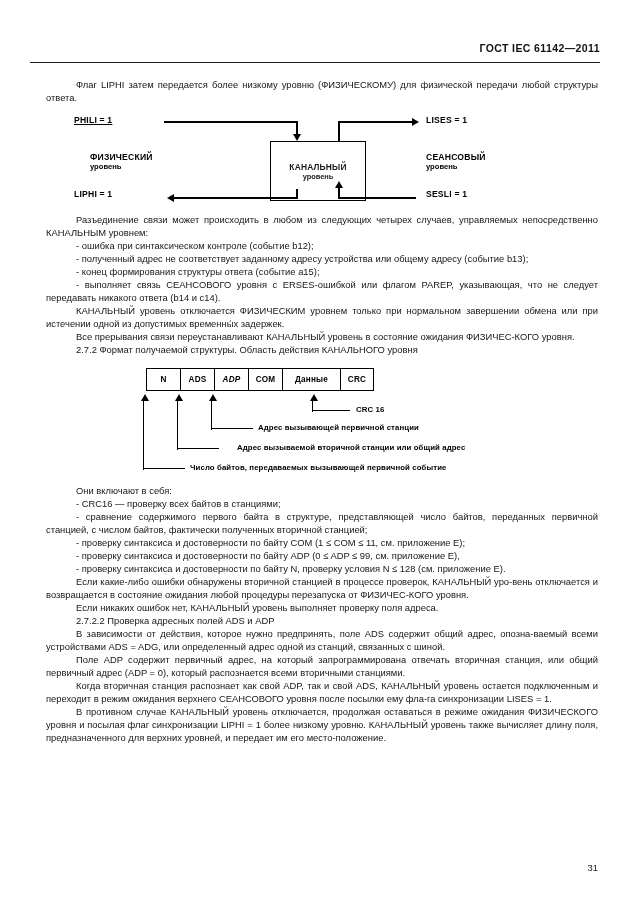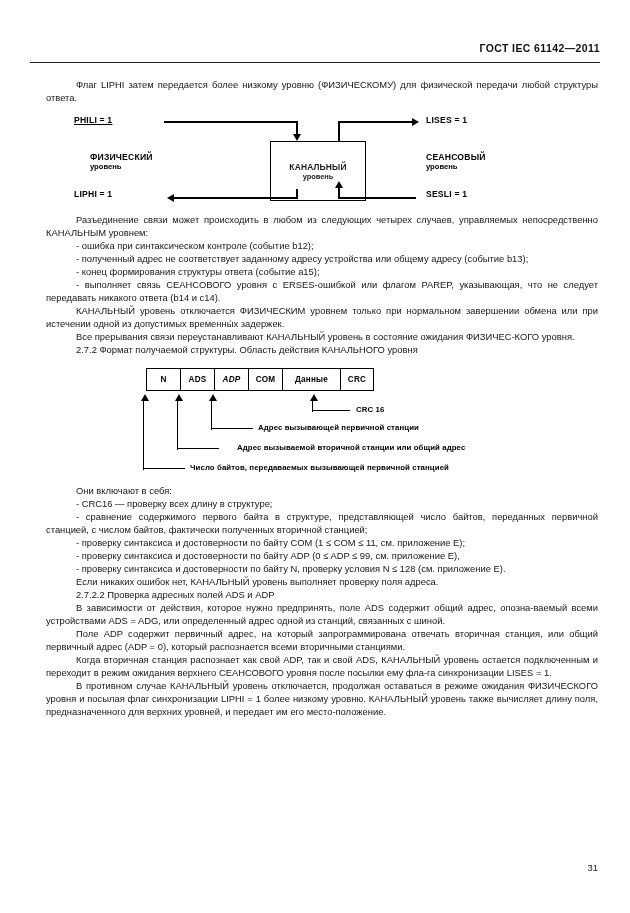--- a/index.html
+++ b/index.html
@@ -262,29 +262,30 @@
       <div class="callout-text" style="left:212px; top:59px;text-align:center;">Адрес вызывающей первичной станции</div>
 
       <div class="arw arw-up" style="left:129px; top:30px;"></div>
       <div class="ln" style="left:131px; top:36px; width:1.4px; height:50px;"></div>
       <div class="ln" style="left:131px; top:84px; width:42px; height:1.4px;"></div>
       <div class="callout-text" style="left:178px; top:79px;margin-left:13px;">Адрес вызываемой вторичной станции или общий адрес</div>
 
       <div class="arw arw-up" style="left:95px; top:30px;"></div>
       <div class="ln" style="left:97px; top:36px; width:1.4px; height:70px;"></div>
       <div class="ln" style="left:97px; top:104px; width:42px; height:1.4px;"></div>
-      <div class="callout-text" style="left:144px; top:99px;">Число байтов, передаваемых вызывающей первичной станцией</div>
+      <div class="callout-text" style="left:144px; top:99px;">Число байтов, передаваемых вызывающей первичной событие</div>
     </div>
 
     <p class="t ind">Они включают в себя:</p>
-    <p class="t bullet">- CRC16 — проверку всех длину в структуре;</p>
+    <p class="t bullet">- CRC16 — проверку всех байтов в станциями;</p>
     <p class="t bullet">- сравнение содержимого первого байта в структуре,  представляющей число байтов, переданных первичной станцией, с числом байтов, фактически полученных вторичной станцией;</p>
     <p class="t bullet">- проверку синтаксиса и достоверности по байту COM (1 ≤ COM ≤ 11, см. приложение E);</p>
     <p class="t bullet">- проверку синтаксиса и достоверности по байту ADP  (0 ≤ ADP ≤ 99, см. приложение E),</p>
     <p class="t bullet">- проверку синтаксиса и достоверности по байту N,   проверку  условия N ≤ 128  (см. приложение E).</p>
+    <p class="t ind">Если  какие-либо ошибки обнаружены вторичной станцией в процессе проверок,  КАНАЛЬНЫЙ уро-вень  отключается  и  возвращается  в  состояние  ожидания любой процедуры перезапуска от ФИЗИЧЕС-КОГО уровня.</p>
     <p class="t ind">Если  никаких ошибок нет, КАНАЛЬНЫЙ уровень выполняет проверку поля адреса.</p>
     <p class="t ind">2.7.2.2  Проверка адресных полей  ADS и ADP</p>
     <p class="t ind">В зависимости  от действия, которое нужно предпринять, поле ADS  содержит общий адрес, опозна-ваемый всеми устройствами ADS = ADG, или определенный адрес  одной из  станций,  связанных с шиной.</p>
     <p class="t ind">Поле ADP  содержит первичный адрес, на который запрограммирована отвечать вторичная станция, или общий первичный адрес  (ADP = 0),  который распознается всеми вторичными станциями.</p>
     <p class="t ind">Когда вторичная станция распознает как свой ADP, так и свой ADS,  КАНАЛЬНЫЙ уровень остается подключенным и переходит в  режим ожидания  верхнего СЕАНСОВОГО уровня после посылки ему фла-га синхронизации LISES = 1.</p>
     <p class="t ind">В противном случае КАНАЛЬНЫЙ уровень отключается, продолжая оставаться в режиме ожидания ФИЗИЧЕСКОГО уровня и посылая флаг синхронизации LIPHI = 1 более низкому уровню. КАНАЛЬНЫЙ уровень также  вычисляет длину поля, предназначенного для  верхних уровней, и передает им его место-положение.</p>
 
   </div>
 
   <div class="page-num">31</div>

